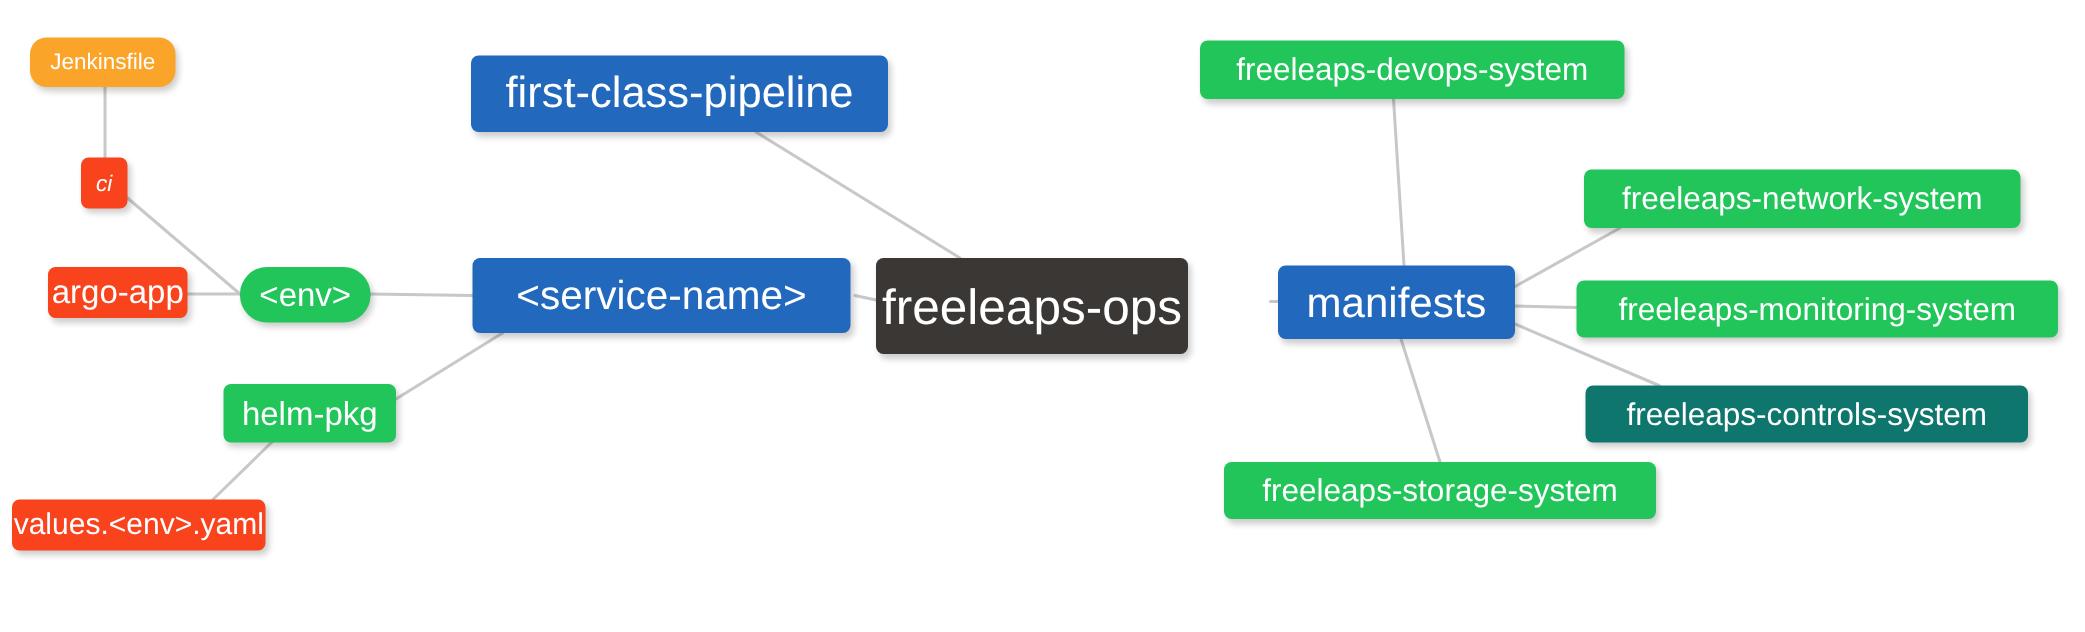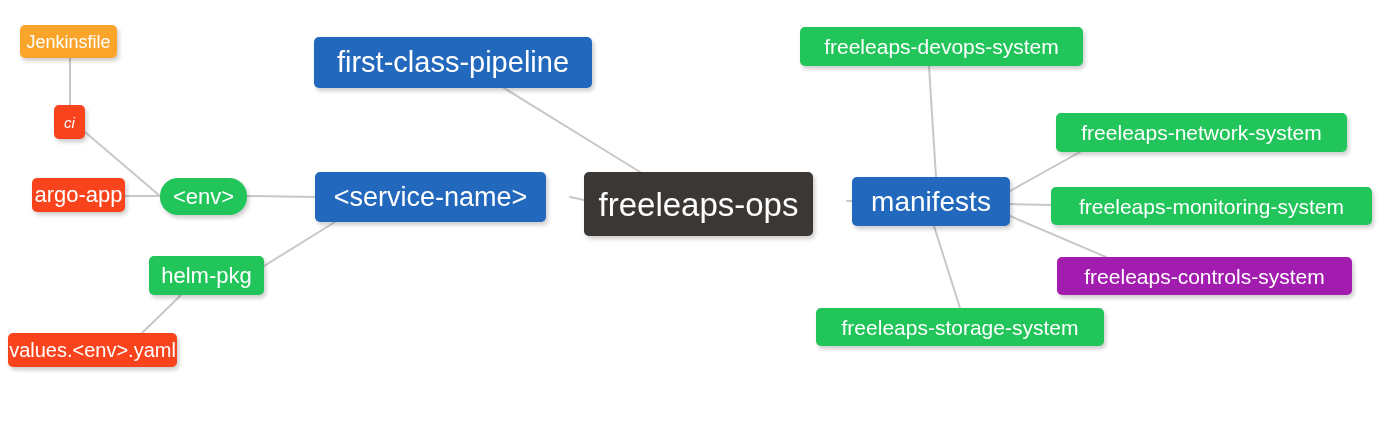--- a/index.html
+++ b/index.html
@@ -60,59 +60,59 @@
       <path d="M 570,197 L 584,200" fill="none" stroke="#c8c8c8" stroke-width="2" stroke-linecap="round"></path>
       <path d="M 504,88 L 640,172" fill="none" stroke="#c8c8c8" stroke-width="2" stroke-linecap="round"></path>
       <path d="M 847,201 L 852,201" fill="none" stroke="#c8c8c8" stroke-width="2" stroke-linecap="round"></path>
       <path d="M 936,177 L 929,66" fill="none" stroke="#c8c8c8" stroke-width="2" stroke-linecap="round"></path>
       <path d="M 1010,191 L 1080,152" fill="none" stroke="#c8c8c8" stroke-width="2" stroke-linecap="round"></path>
       <path d="M 1010,204 L 1051,205" fill="none" stroke="#c8c8c8" stroke-width="2" stroke-linecap="round"></path>
       <path d="M 1010,216 L 1106,257" fill="none" stroke="#c8c8c8" stroke-width="2" stroke-linecap="round"></path>
       <path d="M 934,226 L 960,308" fill="none" stroke="#c8c8c8" stroke-width="2" stroke-linecap="round"></path>
     </svg>
   <div id="node-layer">
-      <div class="node" style="left: 20px; top: 25px; width: 97px; height: 33px; background: rgb(251, 164, 42); font-size: 18px;">
+      <div class="node" style="left: 20px; top: 25px; width: 97px; height: 33px; background: rgb(251, 164, 42); font-size: 15px; border-radius: 11px;">
         <span class="node-label">Jenkinsfile</span>
       </div>
       <div class="node" style="left: 54px; top: 105px; width: 31px; height: 34px; background: rgb(249, 67, 29); font-size: 15px; font-style: italic;">
         <span class="node-label">ci</span>
       </div>
       <div class="node" style="left: 32px; top: 178px; width: 93px; height: 34px; background: rgb(249, 67, 29); font-size: 22px;">
         <span class="node-label">argo-app</span>
       </div>
       <div class="node" style="left: 160px; top: 178px; width: 87px; height: 37px; background: rgb(34, 197, 90); font-size: 22px; border-radius: 18px;">
         <span class="node-label">&lt;env&gt;</span>
       </div>
       <div class="node" style="left: 149px; top: 256px; width: 115px; height: 39px; background: rgb(34, 197, 90); font-size: 22px;">
         <span class="node-label">helm-pkg</span>
       </div>
       <div class="node" style="left: 8px; top: 333px; width: 169px; height: 34px; background: rgb(249, 67, 29); font-size: 20px;">
         <span class="node-label">values.&lt;env&gt;.yaml</span>
       </div>
       <div class="node" style="left: 314px; top: 37px; width: 278px; height: 51px; background: rgb(34, 104, 189); font-size: 29px;">
         <span class="node-label">first-class-pipeline</span>
       </div>
-      <div class="node" style="left: 315px; top: 172px; width: 231px; height: 50px; background: rgb(34, 104, 189); font-size: 27px;">
+      <div class="node" style="left: 315px; top: 172px; width: 252px; height: 50px; background: rgb(34, 104, 189); font-size: 27px;">
         <span class="node-label">&lt;service-name&gt;</span>
       </div>
-      <div class="node" style="left: 584px; top: 172px; width: 229px; height: 64px; background: rgb(59, 55, 53); font-size: 33px;">
+      <div class="node" style="left: 584px; top: 172px; width: 208px; height: 64px; background: rgb(59, 55, 53); font-size: 33px;">
         <span class="node-label">freeleaps-ops</span>
       </div>
       <div class="node" style="left: 852px; top: 177px; width: 158px; height: 49px; background: rgb(34, 104, 189); font-size: 28px;">
         <span class="node-label">manifests</span>
       </div>
       <div class="node" style="left: 800px; top: 27px; width: 283px; height: 39px; background: rgb(34, 197, 90); font-size: 21px;">
         <span class="node-label">freeleaps-devops-system</span>
       </div>
       <div class="node" style="left: 1056px; top: 113px; width: 291px; height: 39px; background: rgb(34, 197, 90); font-size: 21px;">
         <span class="node-label">freeleaps-network-system</span>
       </div>
       <div class="node" style="left: 1051px; top: 187px; width: 321px; height: 38px; background: rgb(34, 197, 90); font-size: 21px;">
         <span class="node-label">freeleaps-monitoring-system</span>
       </div>
-      <div class="node" style="left: 1057px; top: 257px; width: 295px; height: 38px; background: #a21caf; font-size: 21px;">
+      <div class="node" style="left: 1057px; top: 257px; width: 295px; height: 38px; background: #0f766e; font-size: 21px;">
         <span class="node-label">freeleaps-controls-system</span>
       </div>
       <div class="node" style="left: 816px; top: 308px; width: 288px; height: 38px; background: rgb(34, 197, 90); font-size: 21px;">
         <span class="node-label">freeleaps-storage-system</span>
       </div>
     </div>
 </div>
 
 </body></html>

